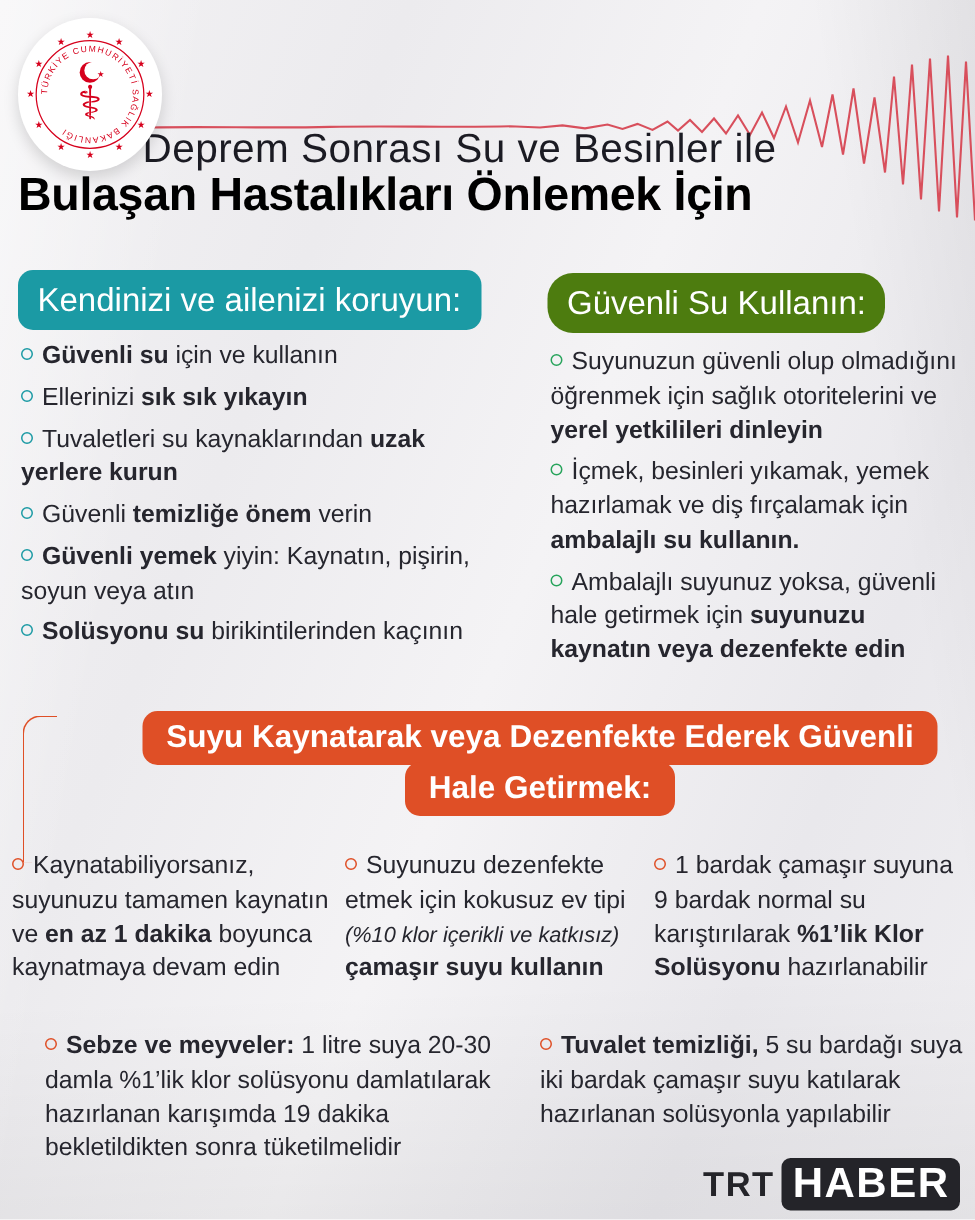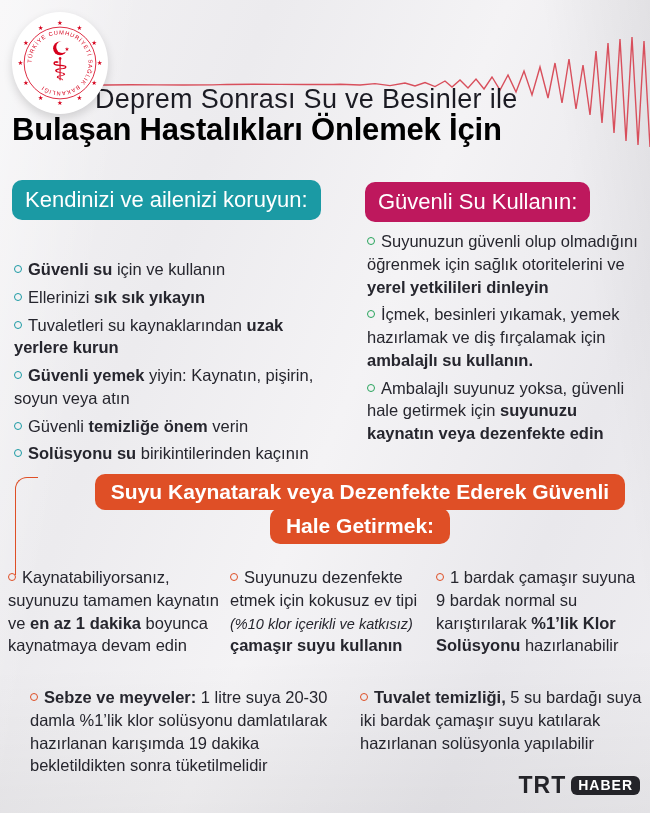--- a/index.html
+++ b/index.html
@@ -23,24 +23,24 @@
     display:flex;align-items:center;justify-content:center;}
   
   .seismo{left:100px;top:35px;width:550px;height:115px;z-index:1;}
   
   .title1{left:95px;top:84px;font-size:27px;letter-spacing:.3px;color:#1b1b23;z-index:2;}
   .title2{left:12px;top:112px;font-size:31px;font-weight:700;letter-spacing:-.2px;color:#000000;z-index:2;}
   
   .badge{display:inline-block;color:#fff;font-weight:400;font-size:22px;
     padding:7px 13px;border-radius:10px;z-index:2;}
   .badge-teal{left:12px;top:180px;background:#1b9aa4;}
-  .badge-green{left:365px;top:182px;background:#be185d;}
+  .badge-green{left:365px;top:182px;background:#4d7c0f;border-radius:17px;}
   
   .list{z-index:2;font-size:16.5px;line-height:1.38;}
-  .list-protect{left:14px;top:226px;width:326px;margin-top:32px;}
+  .list-protect{left:14px;top:226px;width:326px;}
   .list-water{left:367px;top:230px;width:272px;}
   .bullet{margin-bottom:5px;}
   .ring{display:inline-block;width:6px;height:6px;border-radius:50%;
     border:1.6px solid #1b9aa4;margin-right:6px;vertical-align:2px;}
   .ring-green{border-color:#28a45c;}
   .ring-orange{border-color:#df4f26;}
   .b{font-weight:700;}
   .i{font-style:italic;font-size:14.5px;}
   
   .banner{left:0;top:474px;width:650px;display:flex;flex-direction:column;align-items:center;z-index:2;margin-left:35px;}
@@ -53,21 +53,21 @@
     border-top-left-radius:12px;z-index:1;}
   
   .col1{left:8px;top:566px;width:218px;}
   .col2{left:230px;top:566px;width:206px;}
   .col3{left:436px;top:566px;width:208px;}
   .rowB-left{left:30px;top:686px;width:324px;}
   .rowB-right{left:360px;top:686px;width:286px;}
   
   .brand{right:10px;top:772px;display:flex;align-items:center;gap:5px;z-index:2;}
   .brand-trt{font-weight:700;font-size:23px;letter-spacing:1px;color:#242429;margin-left:33px;}
-  .brand-haber{background:#242429;color:#fff;font-weight:700;font-size:14px;
+  .brand-haber{background:#242429;color:#fff;font-weight:700;font-size:28px;
     letter-spacing:1px;padding:1px 7px 2px;border-radius:6px;}
   svg text.star{font-family:"DejaVu Sans",sans-serif;}
 </style>
 </head>
 <body>
 
 <div class="folds"></div>
 
 <div class="abs logo">
   <svg width="92" height="92" viewBox="0 0 100 100">
@@ -111,22 +111,22 @@
 </svg>
 
 <div class="abs title1">Deprem Sonrası Su ve Besinler ile</div>
 <div class="abs title2">Bulaşan Hastalıkları Önlemek İçin</div>
 
 <div class="abs badge badge-teal">Kendinizi ve ailenizi koruyun:</div>
 <div class="abs list list-protect">
   <div class="bullet"><span class="ring"></span><span><span class="b">Güvenli su</span><span> için ve kullanın</span></span></div>
   <div class="bullet"><span class="ring"></span><span><span>Ellerinizi </span><span class="b">sık sık yıkayın</span></span></div>
   <div class="bullet"><span class="ring"></span><span><span>Tuvaletleri su kaynaklarından </span><span class="b">uzak yerlere kurun</span></span></div>
+  <div class="bullet"><span class="ring"></span><span><span>Güvenli </span><span class="b">temizliğe önem</span><span> verin</span></span></div>
   <div class="bullet"><span class="ring"></span><span><span class="b">Güvenli yemek</span><span> yiyin: Kaynatın, pişirin, soyun veya atın</span></span></div>
-  <div class="bullet"><span class="ring"></span><span><span>Güvenli </span><span class="b">temizliğe önem</span><span> verin</span></span></div>
   <div class="bullet"><span class="ring"></span><span><span class="b">Solüsyonu su</span><span> birikintilerinden kaçının</span></span></div>
 </div>
 
 <div class="abs badge badge-green">Güvenli Su Kullanın:</div>
 <div class="abs list list-water">
   <div class="bullet"><span class="ring ring-green"></span><span><span>Suyunuzun güvenli olup olmadığını öğrenmek için sağlık otoritelerini ve </span><span class="b">yerel yetkilileri dinleyin</span></span></div>
   <div class="bullet"><span class="ring ring-green"></span><span><span>İçmek, besinleri yıkamak, yemek hazırlamak ve diş fırçalamak için </span><span class="b">ambalajlı su kullanın.</span></span></div>
   <div class="bullet"><span class="ring ring-green"></span><span><span>Ambalajlı suyunuz yoksa, güvenli hale getirmek için </span><span class="b">suyunuzu kaynatın veya dezenfekte edin</span></span></div>
 </div>
 

